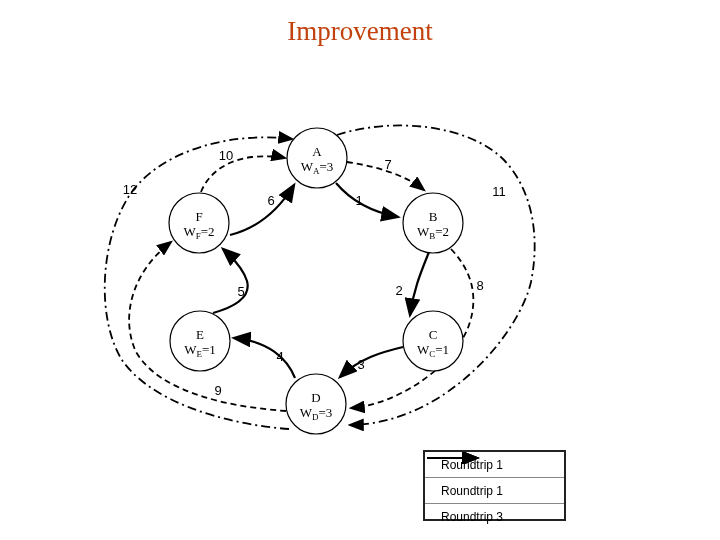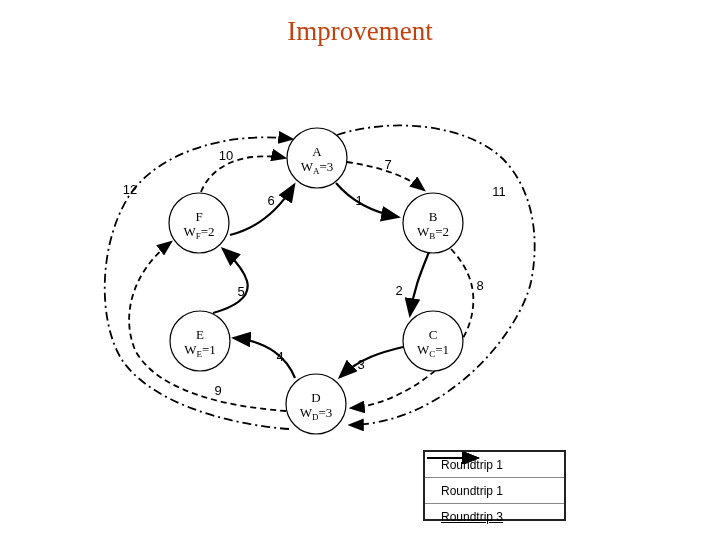--- a/index.html
+++ b/index.html
@@ -14,21 +14,21 @@
   .sub{font-size:9px;}
   .edge{fill:none;stroke:#000;}
   .rt1{stroke-width:2.2;}
   .rt2{stroke-width:1.8;stroke-dasharray:6 4;}
   .rt3{stroke-width:1.8;stroke-dasharray:9 4 2 4;}
   .edge-label{font-family:"Liberation Sans",sans-serif;font-size:13px;fill:#000;text-anchor:middle;}
   #legend{position:absolute;left:395px;top:450px;width:143px;height:71px;
           border:2px solid #222;box-sizing:border-box;background:#fff;margin-left:28px;}
   .legend-row{display:flex;align-items:center;height:26px;padding:0 4px 0 8px;
           border-bottom:1px solid #888;box-sizing:border-box;}
-  .legend-row:last-child{border-bottom:none;text-decoration:underline;}
+  .legend-row:last-child{border-bottom:none;}
   .legend-sample{width:62px;height:12px;flex:0 0 62px;}
   .legend-label{font-size:12px;color:#000;margin-left:8px;white-space:nowrap;}
 </style>
 </head>
 <body>
 
 <div id="slide">
 
   <div id="title">Improvement</div>
 

